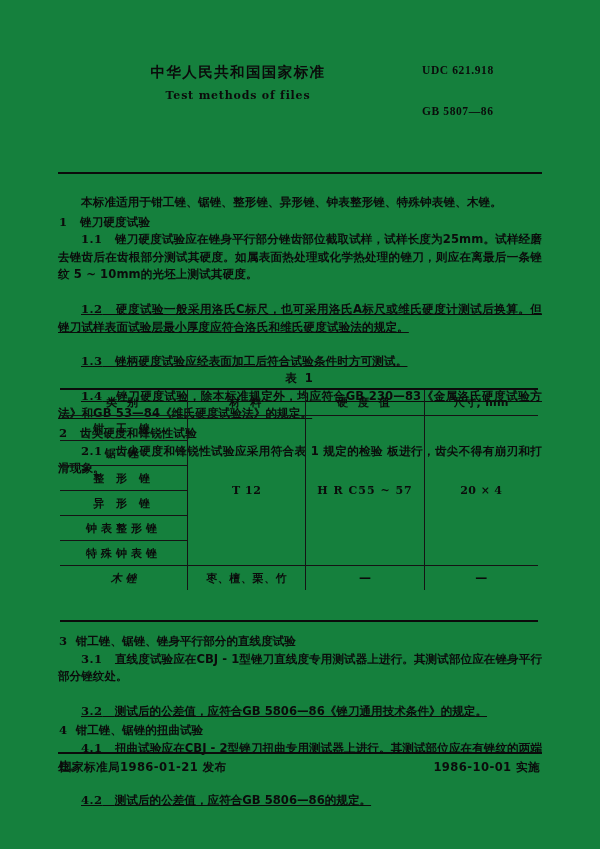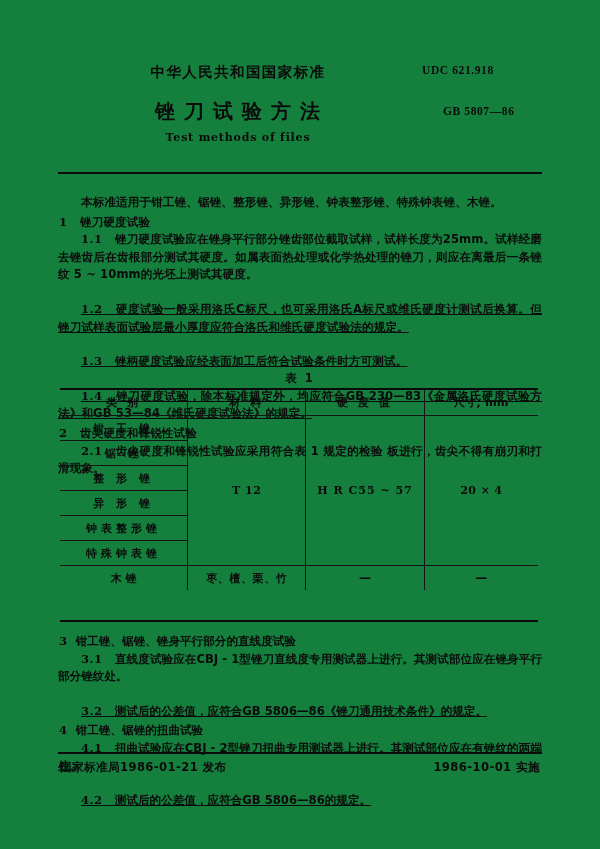--- a/index.html
+++ b/index.html
@@ -75,21 +75,20 @@
     font-weight: bold;
     letter-spacing: 0.6px;
     white-space: nowrap;
   }
   .gbno {
     margin-top: 29px;
     font-size: 11.5px;
     font-weight: bold;
     letter-spacing: 0.6px;
     white-space: nowrap;
-    margin-left: 21px;
   }
 
   
   .rule-top {
     position: absolute;
     left: 58px;
     top: 172px;
     width: 484px;
     height: 0;
     border-top: 2.4px solid #0b0b0b;
@@ -170,20 +169,21 @@
   .tbl .hdrow td.nospace { letter-spacing: 0.3px; }
   .tbl tr.bodyrow td.cat {
     border-bottom: 1px solid #141414;
     letter-spacing: 4px;
   }
   .tbl tr.lastrow td {
     border-top: 1px solid #141414;
   }
   .tbl tr.lastrow td.cat {
     border-bottom: none;
+    font-style: italic;
   }
   .tbl-top-border {
     position: absolute;
     left: 60px;
     top: 388px;
     width: 478px;
     border-top: 2px solid #0b0b0b;
   }
   .tbl-bot-border {
     position: absolute;
@@ -248,21 +248,20 @@
   }
 </style>
 </head>
 <body>
 
 <div class="page">
 
   <div class="header">
     <div class="hdr-center">
       <div class="nat-std">中华人民共和国国家标准</div>
-      <div class="doc-title">锉刀试验方法</div>
       <div class="doc-subtitle">Test methods of files</div>
     </div>
     <div class="hdr-right">
       <div class="udc">UDC 621.918</div>
       <div class="gbno">GB 5807—86</div>
     </div>
   </div>
 
   <div class="rule-top"></div>
 

